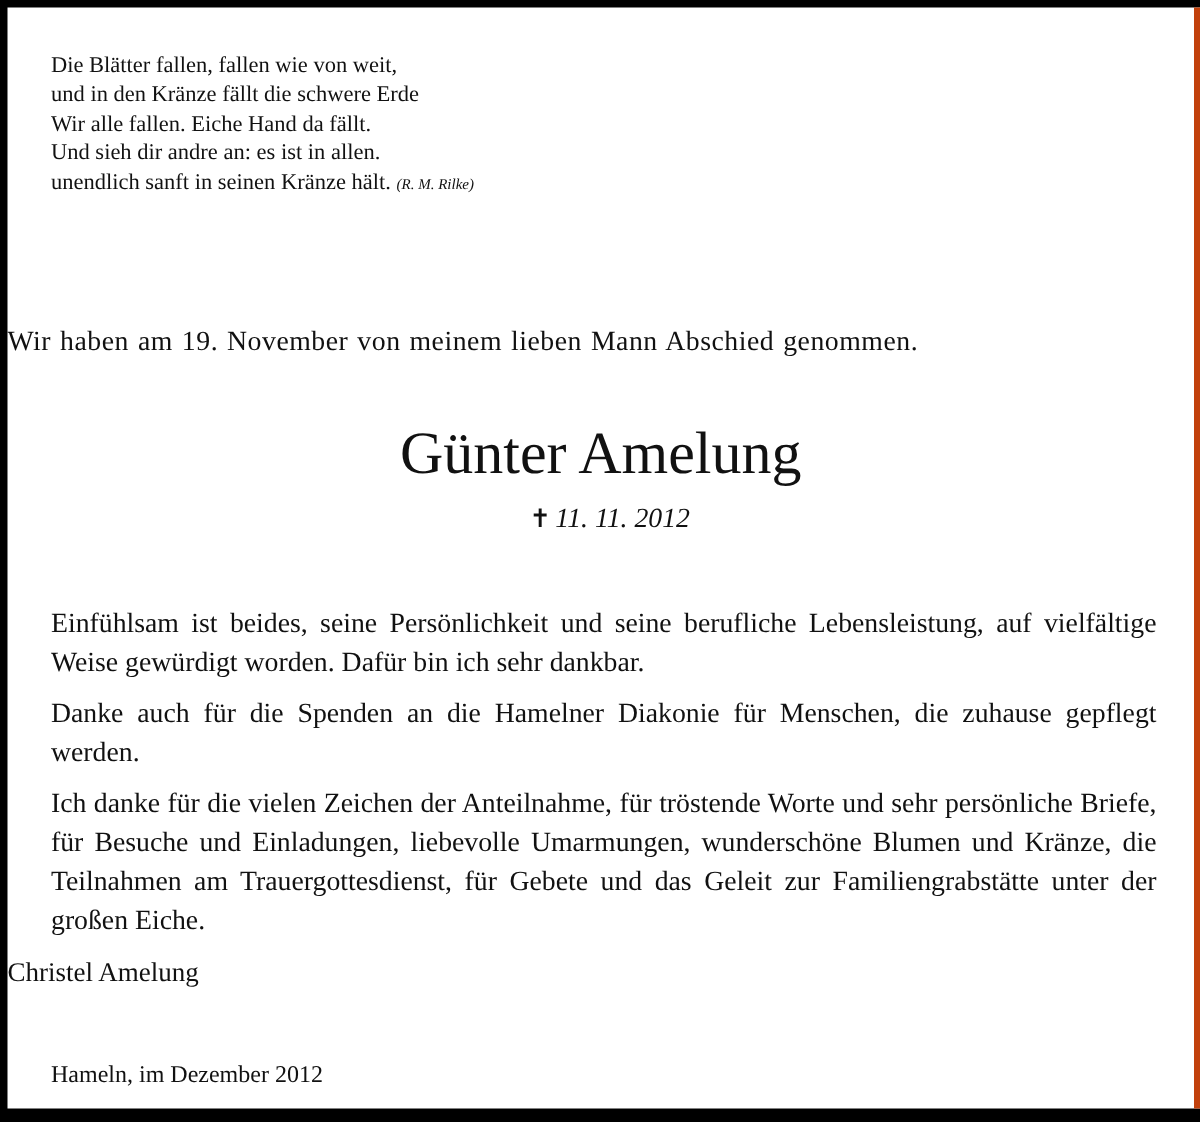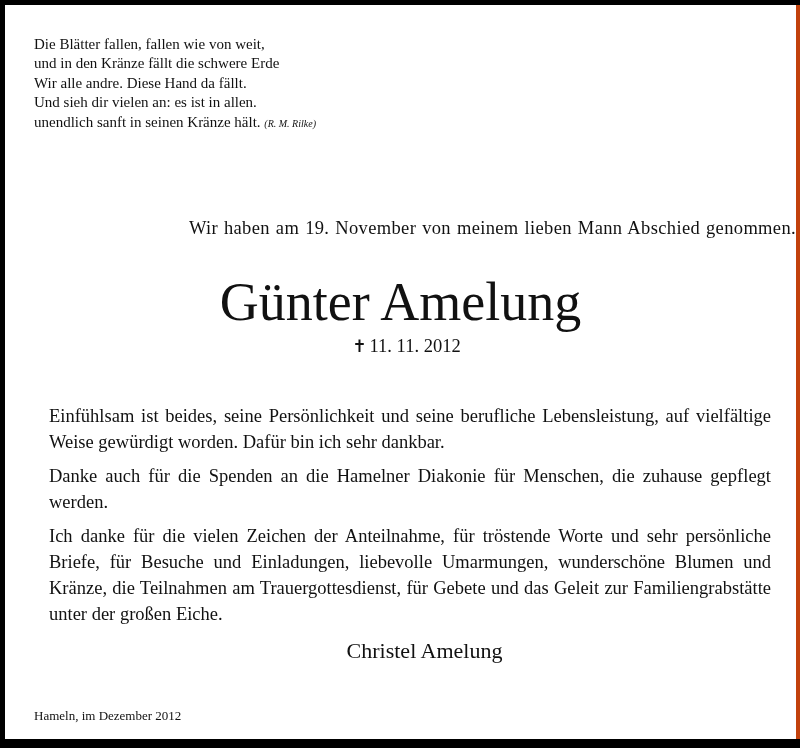--- a/index.html
+++ b/index.html
@@ -22,70 +22,70 @@
     position: absolute;
     left: 29px; top: 30px;
     font-size: 15px;
     line-height: 19.4px;
   }
   .poem div { white-space: nowrap; }
   .poem .author { font-style: italic; font-size: 10px; }
   .intro {
     position: absolute;
     left: 0; right: 0; top: 213px;
-    text-align: right;
+    text-align: left;
     font-size: 18.5px;
     letter-spacing: 0.35px;
     word-spacing: 1px;
   }
   .name {
     position: absolute;
     left: 0; right: 0; top: 275px;
     text-align: center;
-    font-size: 54px;
+    font-size: 40px;
     line-height: 44px;
   }
   .death {
     position: absolute;
     left: 12px; right: 0; top: 331px;
     text-align: center;
     font-size: 18.5px;
+    font-style: italic;
   }
   .death .cross { font-weight: bold; margin-right: 3px; font-family: "DejaVu Sans", sans-serif; font-size: 17px; }
   .body-text {
     position: absolute;
     left: 29px; width: 737px; top: 398px;
     font-size: 18.5px;
     line-height: 26px;
     text-align: justify;
   }
-  .body-text p { margin: 0 0 8px 15px; }
+  .body-text p { margin: 0 0 8px 0; }
   .signature {
     position: absolute;
     left: 0; right: 0; top: 633px;
-    text-align: center;
-    font-size: 22px;
-    padding-left: 48px;
+    text-align: left;
+    font-size: 18px;
   }
   .place-date {
     position: absolute;
     left: 29px; top: 703px;
-    font-size: 13px;
+    font-size: 16px;
   }
 </style>
 </head>
 <body>
 
 <div class="card">
 
   <div class="poem">
     <div>Die Blätter fallen, fallen wie von weit,</div>
     <div>und in den Kränze fällt die schwere Erde</div>
-    <div>Wir alle andre. Diese Hand da fällt.</div>
-    <div>Und sieh dir vielen an: es ist in allen.</div>
+    <div>Wir alle fallen. Eiche Hand da fällt.</div>
+    <div>Und sieh dir andre an: es ist in allen.</div>
     <div><span>unendlich sanft in seinen Kränze hält.</span> <span class="author">(R. M. Rilke)</span></div>
   </div>
 
   <div class="intro">Wir haben am 19. November von meinem lieben Mann Abschied genommen.</div>
 
   <div class="name">Günter Amelung</div>
 
   <div class="death">
     <span class="cross">✝</span><span>11. 11. 2012</span>
   </div>

